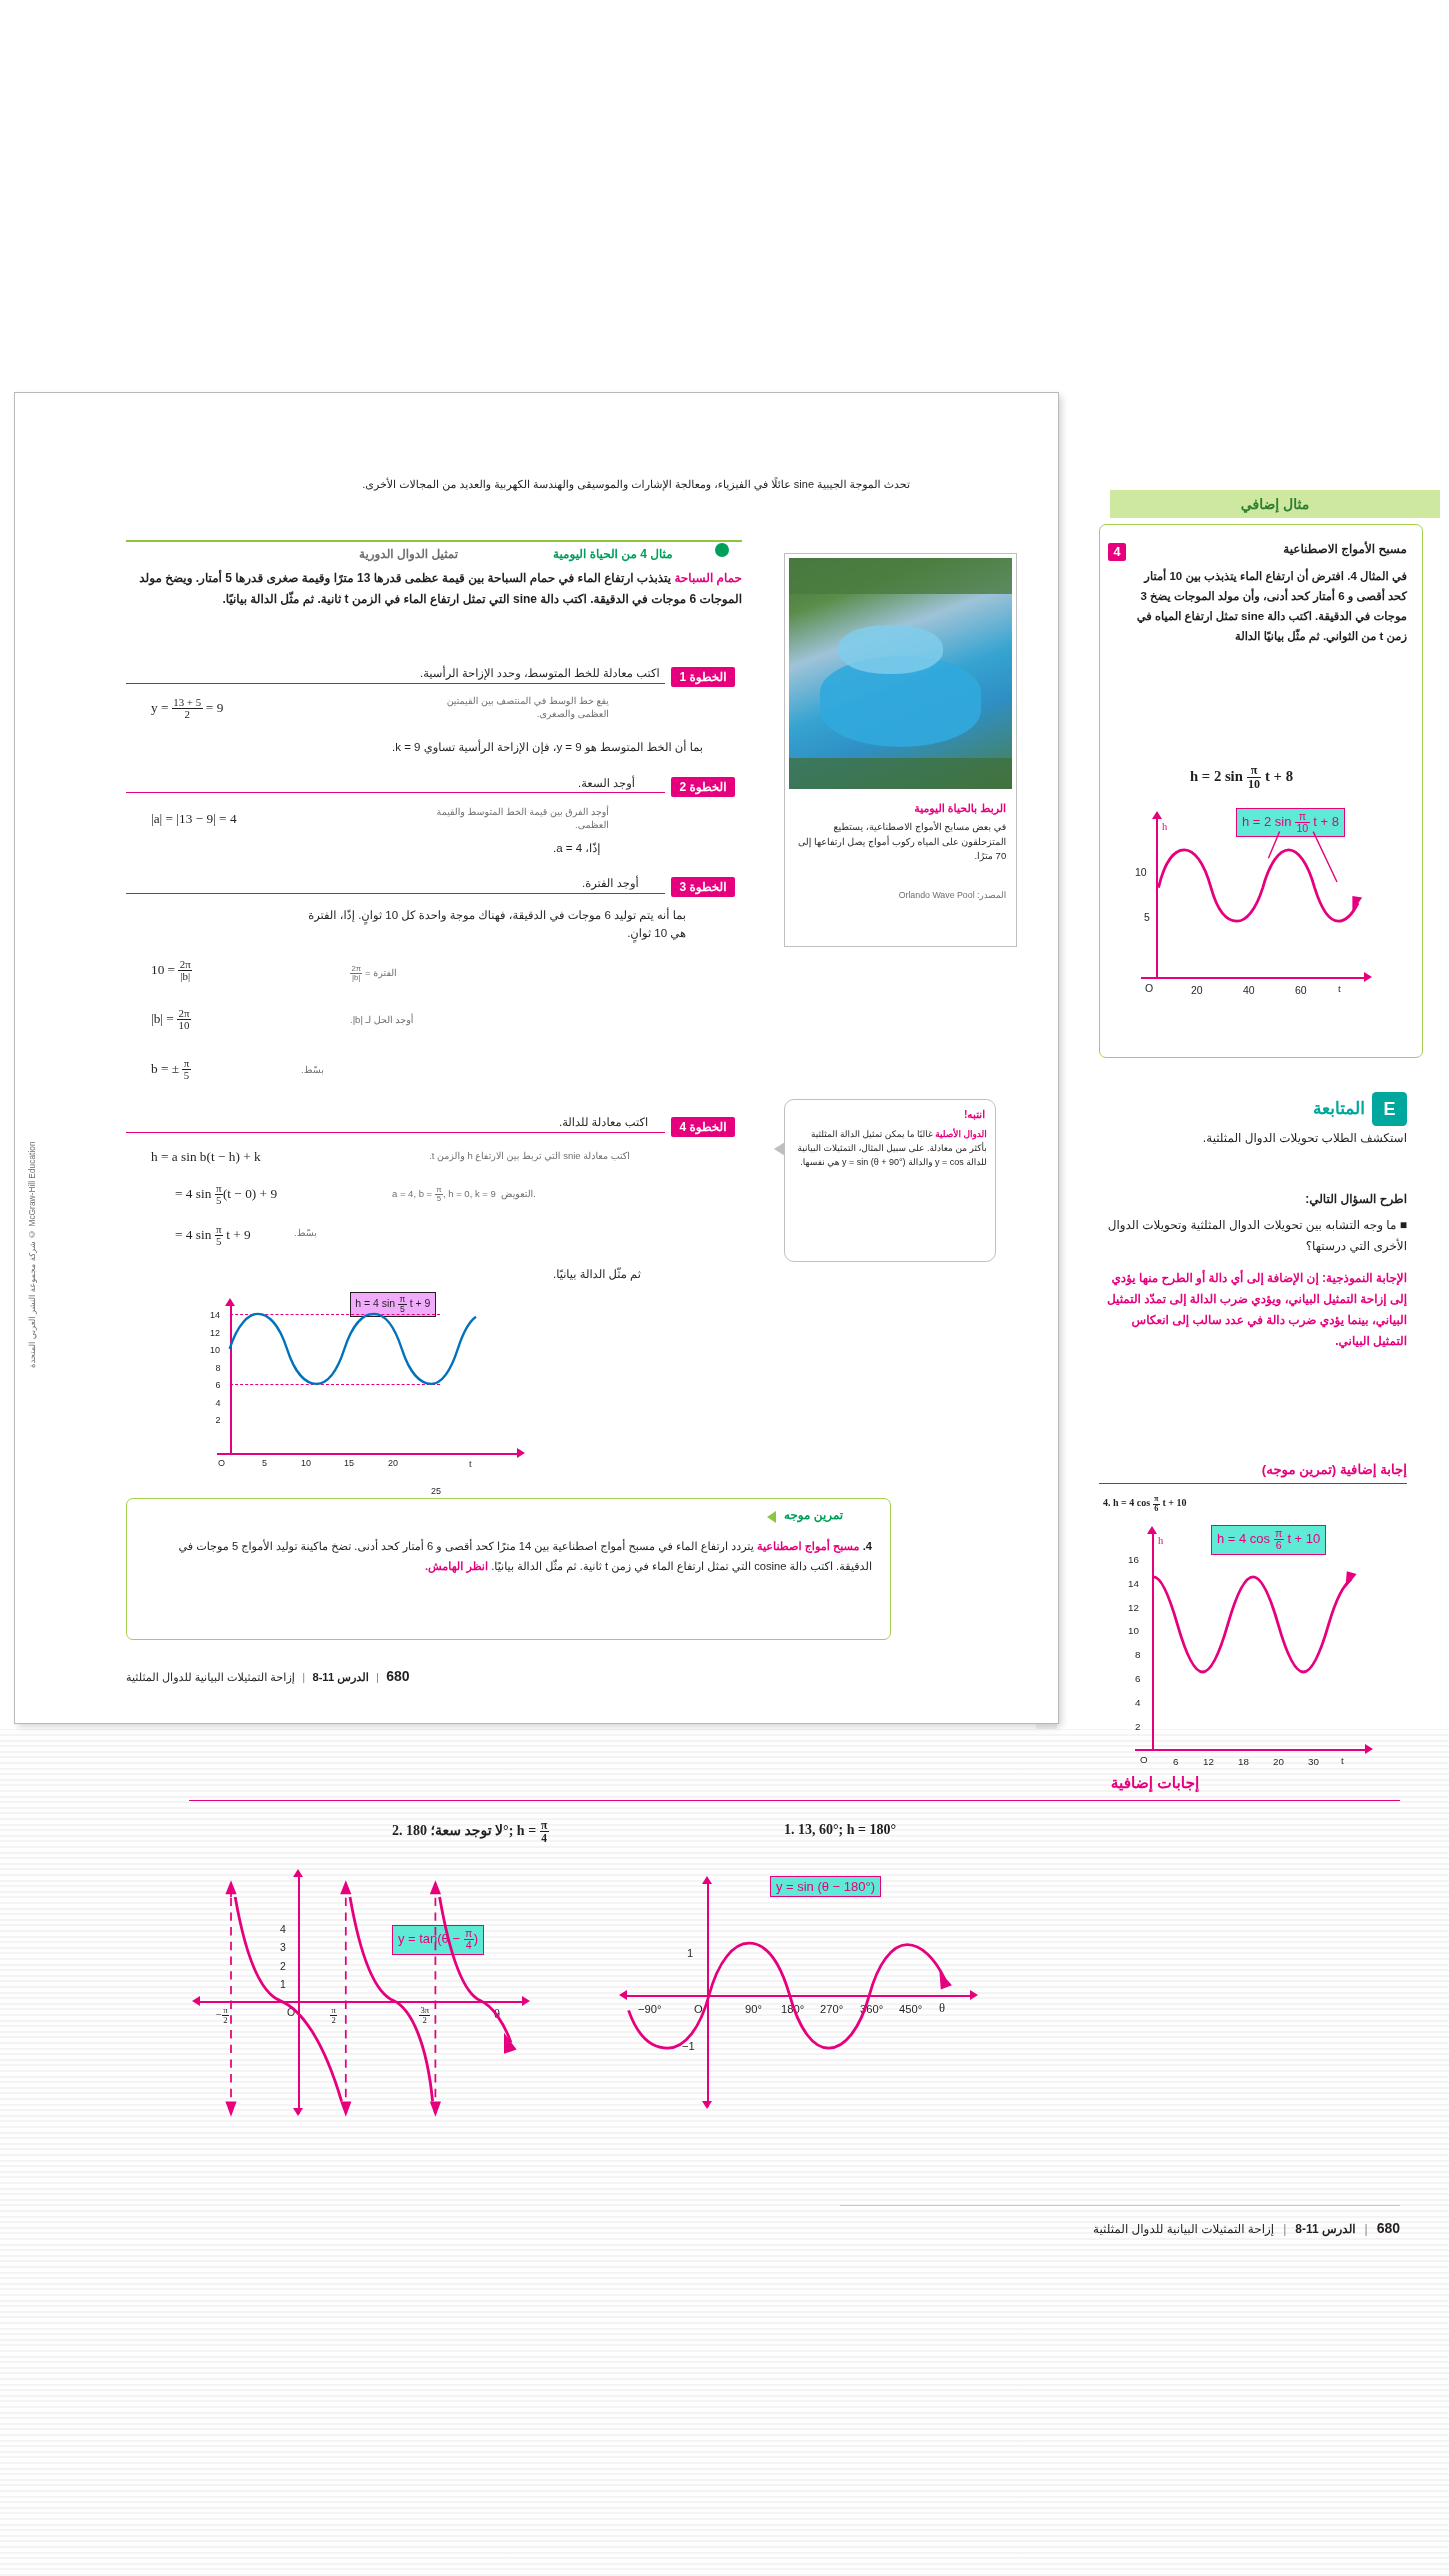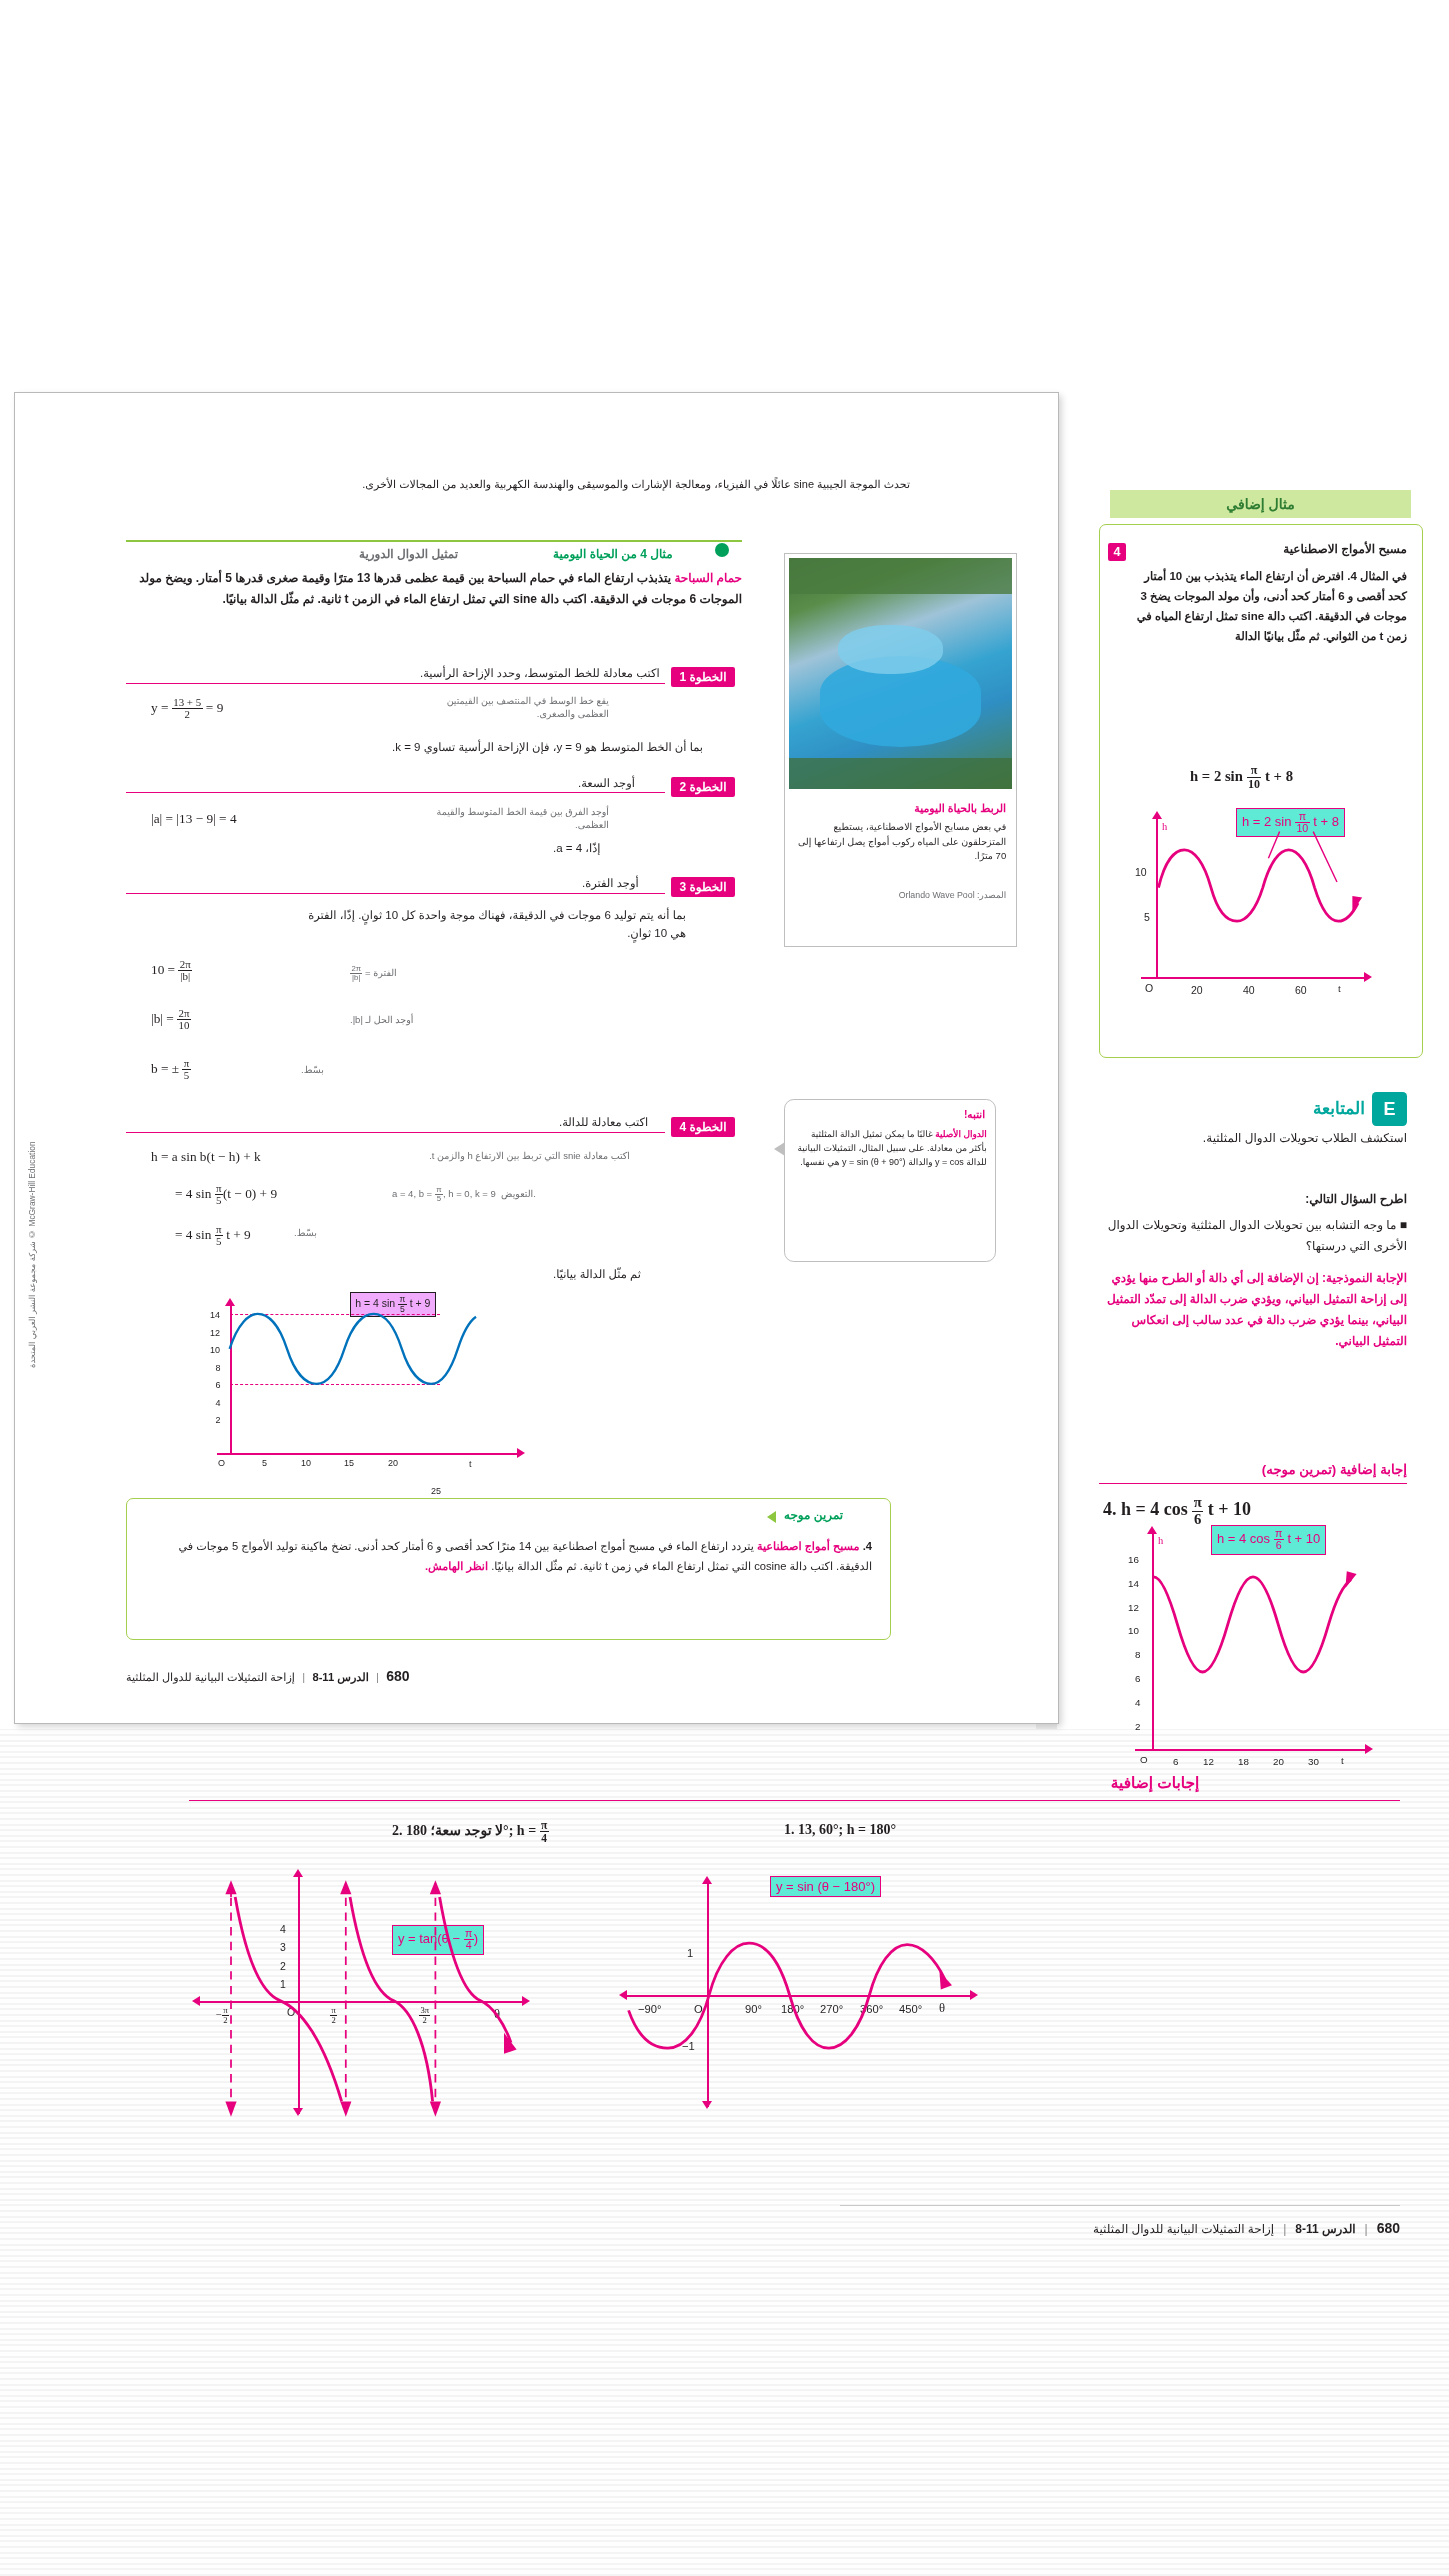--- a/index.html
+++ b/index.html
@@ -226,21 +226,21 @@
   <div class="t ar" style="left:126px;top:1666px;font-size:11.2px;">
      <span class="footnum">680</span>
      <span style="margin:0 4.2px;color:#888;">|</span>
      <span class="bold">الدرس 11-8</span>
      <span style="margin:0 4.2px;color:#888;">|</span>
      <span>إزاحة التمثيلات البيانية للدوال المثلثية</span>
   </div>
 
   <div class="vert" style="left:26.6px;top:1141px;height:238px;">McGraw-Hill Education  © شركة مجموعة النشر العربي المتحدة</div>
 
-  <div class="sb-head" style="left:1110px;top:490px;width:301px;height:28px;line-height:28px;font-size:14px;">مثال إضافي</div>
+  <div class="sb-head" style="left:1110px;top:490px;width:330px;height:28px;line-height:28px;font-size:14px;">مثال إضافي</div>
   <div class="sb-panel" style="left:1099px;top:524px;width:322px;height:532px;"></div>
 
   <div class="numbadge" style="left:1108px;top:543px;">4</div>
   <div class="t ar bold" style="left:1133px;top:540px;width:274px;font-size:12px;line-height:1.6;text-align:right;">مسبح الأمواج الاصطناعية</div>
   <div class="t ar bold" style="left:1133px;top:566px;width:274px;font-size:11.5px;line-height:1.75;text-align:right;">في المثال 4. افترض أن ارتفاع الماء يتذبذب بين 10 أمتار كحد أقصى و 6 أمتار كحد أدنى، وأن مولد الموجات يضخ 3 موجات في الدقيقة. اكتب دالة sine تمثل ارتفاع المياه في زمن t من الثواني. ثم مثّل بيانيًا الدالة</div>
 
   <div class="t ltr serif it bold" style="left:1190px;top:764px;font-size:14.7px;">
      h = 2 sin <span class="frac"><span class="num">π</span><span class="den">10</span></span> t + 8
   </div>
 
@@ -275,21 +275,21 @@
   <div class="t ar bold" style="left:1099px;top:1190px;width:308px;font-size:12px;text-align:right;">اطرح السؤال التالي:</div>
   <div class="t ar" style="left:1099px;top:1215px;width:308px;font-size:12px;line-height:1.75;text-align:right;">
      <span style="color:#231f20;">■ </span><span>ما وجه التشابه بين تحويلات الدوال المثلثية وتحويلات الدوال الأخرى التي درستها؟</span>
   </div>
   <div class="t ar bold mag" style="left:1099px;top:1268px;width:308px;font-size:12px;line-height:1.75;text-align:right;">
      <span>الإجابة النموذجية:</span>
      <span>إن الإضافة إلى أي دالة أو الطرح منها يؤدي إلى إزاحة التمثيل البياني، ويؤدي ضرب الدالة إلى تمدّد التمثيل البياني، بينما يؤدي ضرب دالة في عدد سالب إلى انعكاس التمثيل البياني.</span>
   </div>
 
   <div class="t ar bold mag" style="left:1099px;top:1460px;width:308px;font-size:13.3px;text-align:right;border-bottom:1.4px solid #e6007e;padding-bottom:2.8px;">إجابة إضافية (تمرين موجه)</div>
-  <div class="t ltr serif it bold" style="left:1103px;top:1495px;font-size:18px;">
+  <div class="t ltr serif it bold" style="left:1103px;top:1495px;font-size:10px;">
      4. h = 4 cos <span class="frac"><span class="num">π</span><span class="den">6</span></span> t + 10
   </div>
 
   <div class="graph" style="left:1092px;top:1518px;width:315px;height:280px;">
      <div class="label-box-mag" style="left:119px;top:7px;">
         h = 4 cos <span class="frac"><span class="num">π</span><span class="den">6</span></span> t + 10
      </div>
      <div class="axis" style="left:60px;top:15.4px;width:2.1px;height:217px;"></div>
      <div style="position:absolute;left:55px;top:8.4px;width:0;height:0;border-left:5.6px solid transparent;border-right:5.6px solid transparent;border-bottom:8.4px solid #e6007e;"></div>
      <div class="axis" style="left:43px;top:231px;width:231px;height:2.1px;"></div>

